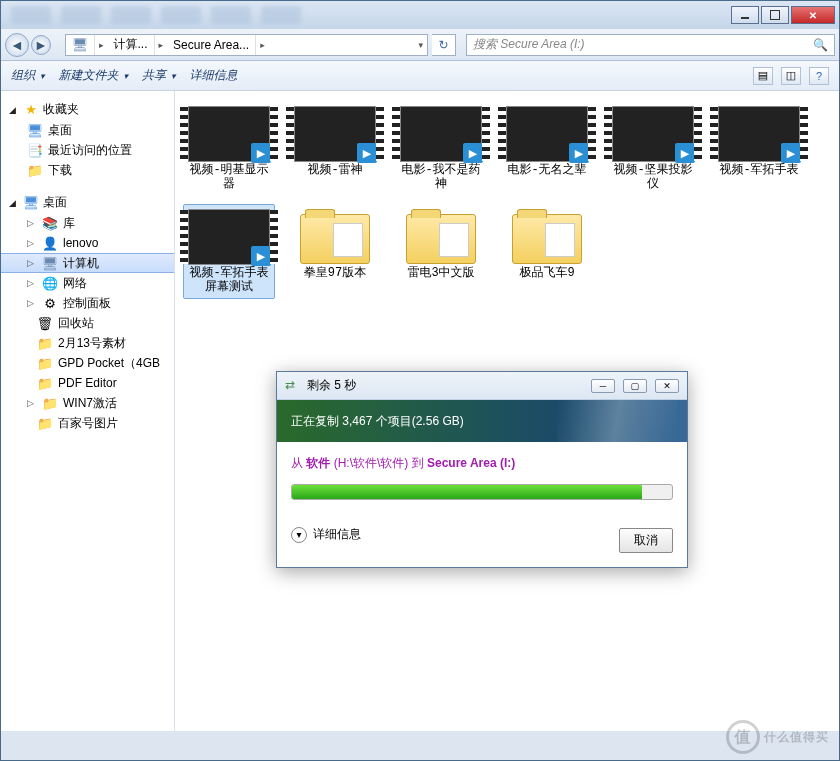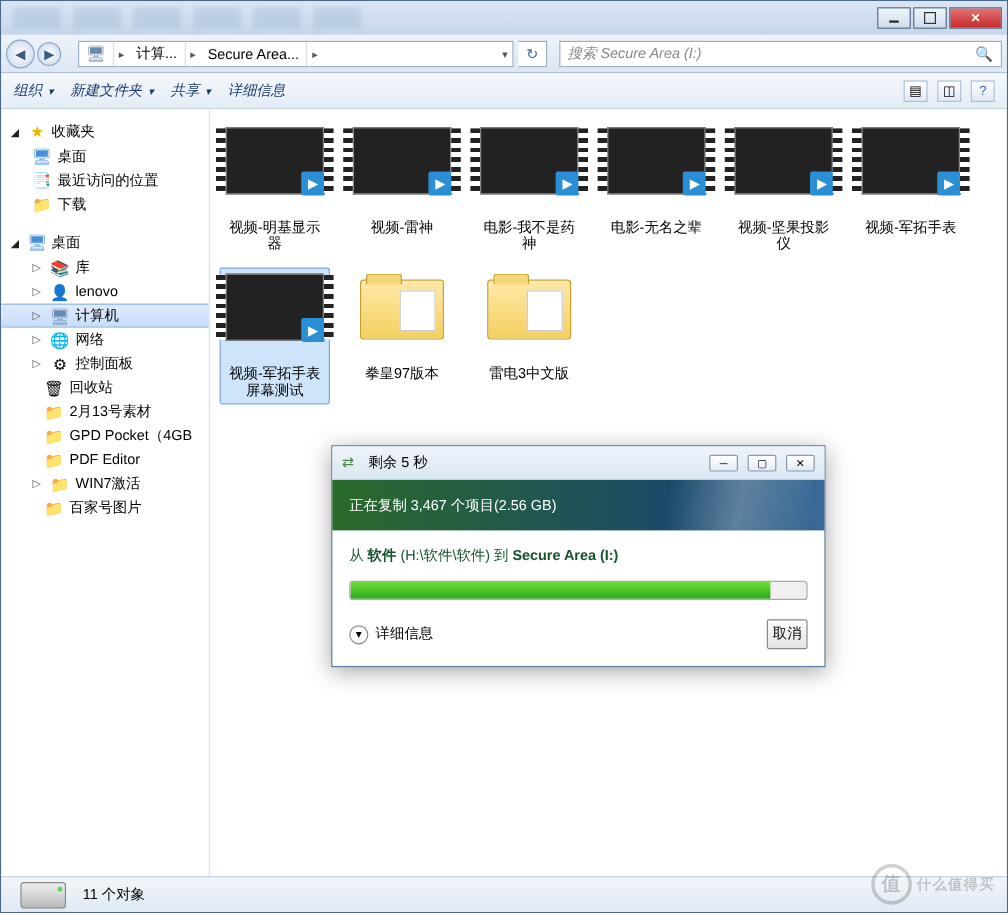--- a/index.html
+++ b/index.html
@@ -58,42 +58,42 @@
 .file-item { width:92px; display:flex; flex-direction:column; align-items:center; cursor:pointer; padding:4px; border:1px solid transparent; border-radius:2px;}
 .file-item.selected { background:#cde4fb; border-color:#7aa8de;}
 .thumb { width:82px; height:56px; background:#222; border:1px solid #888; position:relative; display:flex; align-items:center; justify-content:center; color:#aaa; font-size:10px;}
 .thumb.video::before, .thumb.video::after { content:''; position:absolute; top:0; bottom:0; width:8px; background:repeating-linear-gradient(#222 0 4px,#fff 4px 8px);}
 .thumb.video::before { left:-9px;} .thumb.video::after { right:-9px;}
 .film-badge { position:absolute; right:-2px; bottom:-2px; width:20px; height:20px; background:#2a8fd4; display:flex; align-items:center; justify-content:center; color:#fff; font-size:11px; border-radius:2px;}
 .thumb.folder { background:none; border:none; position:relative;}
 .folder-shape { width:70px; height:50px; background:linear-gradient(#ffe9a8,#f4d060); border:1px solid #c8a030; border-radius:3px; position:relative; margin-top:4px;}
 .folder-shape::before { content:''; position:absolute; top:-6px; left:4px; width:28px; height:8px; background:#f4d878; border:1px solid #c8a030; border-bottom:none; border-radius:3px 3px 0 0;}
 .folder-inner { position:absolute; right:6px; top:8px; width:30px; height:34px; background:#fff; border:1px solid #ccc;}
-.file-label { text-align:center; margin-top:20px; line-height:14px; word-break:break-all;}
+.file-label { text-align:center; margin-top:1px; line-height:14px; word-break:break-all;font-family:Liberation Mono, monospace;}
 
 
 .statusbar { position:absolute; bottom:0; left:0; right:0; height:30px; background:linear-gradient(#f2f6fb,#e0e8f2); border-top:1px solid #c8d4e4; display:flex; align-items:center; padding:0 16px; gap:14px;}
 .drive-icon { width:38px; height:22px; background:linear-gradient(#eee,#bbb); border:1px solid #888; border-radius:3px; position:relative;}
 .drive-icon::after { content:''; position:absolute; right:2px; top:3px; width:4px; height:4px; background:#5d5; border-radius:50%;}
 
 
 .dialog { position:absolute; left:275px; top:370px; width:412px; background:#fff; border:1px solid #5a7a9a; box-shadow:0 4px 18px rgba(0,0,0,0.35); }
 .dlg-title { height:28px; background:linear-gradient(#eef3f9,#dce7f3); display:flex; align-items:center; padding:0 8px; gap:6px; border-bottom:1px solid #c0d0e4;}
 .dlg-title .dicon { width:16px; height:16px; color:#4a8a4a;}
 .dlg-controls { margin-left:auto; display:flex; gap:8px;}
 .dlg-ctrl { width:24px; height:14px; border:1px solid #8a9ab0; border-radius:2px; display:flex; align-items:center; justify-content:center; font-size:9px; cursor:pointer; background:linear-gradient(#fff,#e4ebf4);}
 .dlg-header { height:42px; background:linear-gradient(90deg,#2a6a2a,#1a4a6a 70%,#3a6a9a); color:#fff; display:flex; align-items:center; padding:0 14px; font-size:14px; position:relative; overflow:hidden;}
 .dlg-header .shine { position:absolute; right:10px; top:0; width:120px; height:100%; background:linear-gradient(100deg, transparent, rgba(255,255,255,0.25), transparent);}
 .dlg-body { padding:10px 14px 14px;}
-.dlg-line { margin:3px 0; color:#14532d;}
+.dlg-line { margin:3px 0; color:#a21caf;}
 .progress { height:16px; border:1px solid #aaa; border-radius:3px; margin:12px 0 16px; background:#f0f0f0; overflow:hidden;}
 .progress-fill { height:100%; width:92%; background:linear-gradient(#6de03a,#2aa81a); }
 .dlg-footer { display:flex; align-items:center; gap:6px;}
 .expand { width:16px; height:16px; border:1px solid #888; border-radius:50%; display:flex; align-items:center; justify-content:center; font-size:10px; cursor:pointer;}
-.dlg-cancel { margin-left:auto; padding:3px 4px; border:1px solid #888; background:linear-gradient(#fdfdfd,#e4e4e4); cursor:pointer; border-radius:2px;}
+.dlg-cancel { margin-left:auto; padding:3px 14px; border:1px solid #888; background:linear-gradient(#fdfdfd,#e4e4e4); cursor:pointer; border-radius:2px;margin-top:12px;}
 
 
 .watermark { position:absolute; right:10px; bottom:6px; font-size:18px; color:rgba(0,0,0,0.2); font-weight:bold; display:flex; align-items:center; gap:4px; letter-spacing:1px;}
 .wm-circle { width:34px; height:34px; border:3px solid rgba(0,0,0,0.18); border-radius:50%; display:flex; align-items:center; justify-content:center; font-size:16px;}
 </style>
 </head>
 <body>
 
 <div class="window">
   <div class="titlebar">
@@ -281,28 +281,32 @@
             <div class="file-label">拳皇97版本</div>
           </div>
           <div class="file-item">
             <div class="thumb folder">
               <div class="folder-shape">
                 <div class="folder-inner"></div>
               </div>
             </div>
             <div class="file-label">雷电3中文版</div>
           </div>
-        </div>
-    </div>
-  </div>
-
-  <div class="statusbar">
-    <div class="drive-icon"></div>
-    <span>11 个对象</span>
-  </div>
+          <div class="file-item">
+            <div class="thumb folder">
+              <div class="folder-shape">
+                <div class="folder-inner"></div>
+              </div>
+            </div>
+            <div class="file-label">极品飞车9</div>
+          </div>
+        </div>
+    </div>
+  </div>
+
 
   <div class="dialog">
     <div class="dlg-title">
       <span class="dicon">⇄</span>
       <span>剩余 5 秒</span>
       <div class="dlg-controls">
         <div class="dlg-ctrl">─</div>
         <div class="dlg-ctrl">▢</div>
         <div class="dlg-ctrl">✕</div>
       </div>

